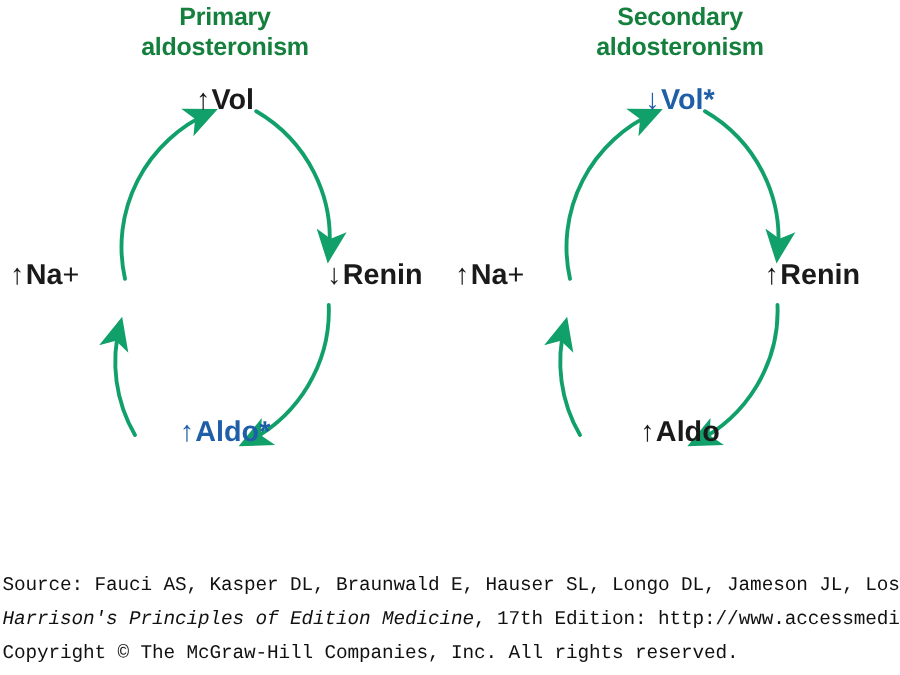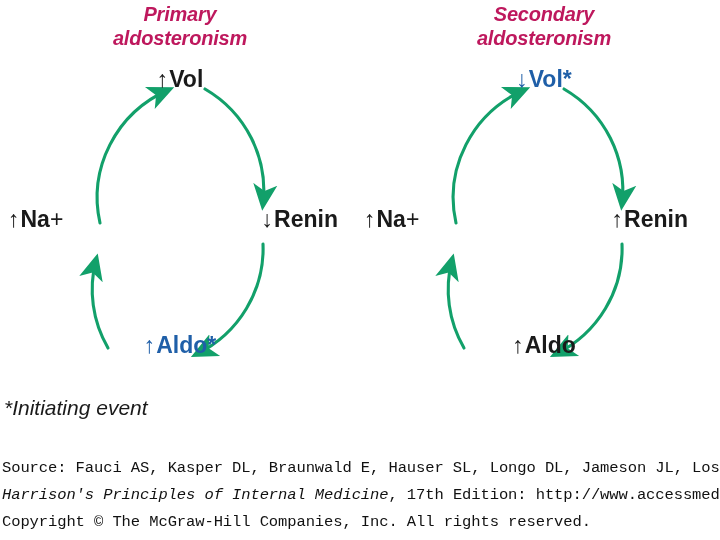--- a/index.html
+++ b/index.html
@@ -31,23 +31,22 @@
     position: absolute;
     top: 2px;
     left: 0;
     width: 100%;
     text-align: center;
     font-family: "Liberation Sans", sans-serif;
     font-weight: bold;
     font-size: 20px;
     line-height: 24px;
     letter-spacing: -0.2px;
-    color: #be185d;
+    color: #15803d;
     white-space: pre-line;
-    font-style: italic;
   }
 
   .cycle-svg {
     position: absolute;
     top: 60px;
     left: 0;
     width: 360px;
     height: 330px;
   }
 
@@ -185,21 +184,20 @@
       <span class="arrow-glyph">↑</span>
       <span class="node-label">Renin</span>
     </div>
 
     <div class="node n-bottom">
       <span class="arrow-glyph">↑</span>
       <span class="node-label">Aldo</span>
     </div>
   </div>
 
-  <div class="footnote">*Initiating event</div>
 
   <div class="source-block">
     <div class="source-line clip">Source: Fauci AS, Kasper DL, Braunwald E, Hauser SL, Longo DL, Jameson JL, Loscalzo J:</div>
-    <div class="source-line"><span class="src-italic">Harrison's Principles of Internal Medicine</span><span>, 17th Edition: http://www.accessmedicine.com</span></div>
+    <div class="source-line"><span class="src-italic">Harrison's Principles of Edition Medicine</span><span>, 17th Edition: http://www.accessmedicine.com</span></div>
     <div class="source-line">Copyright © The McGraw-Hill Companies, Inc. All rights reserved.</div>
   </div>
 
 </div>
 
 </body></html>

